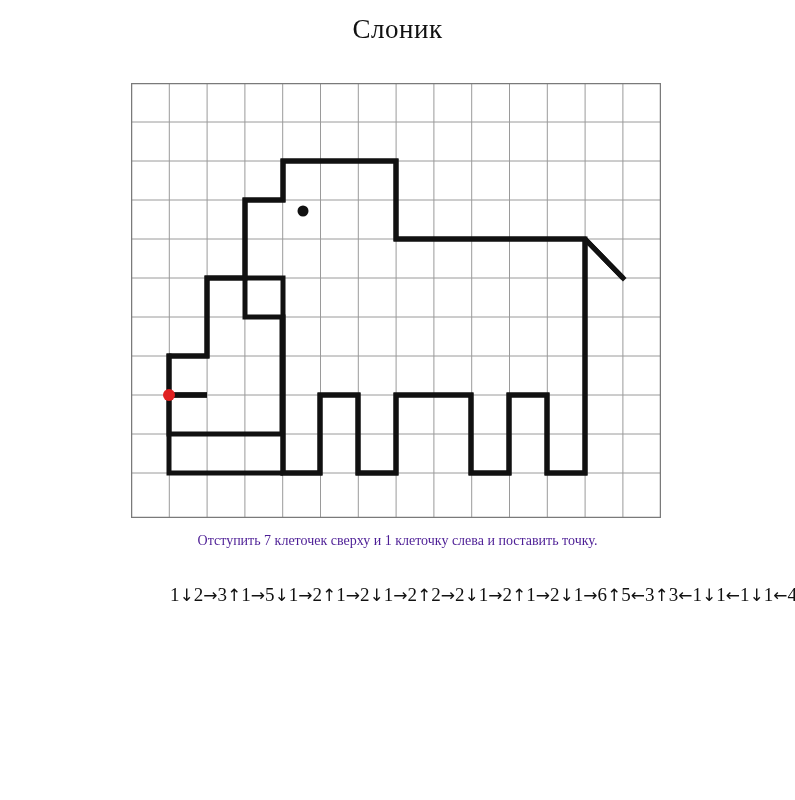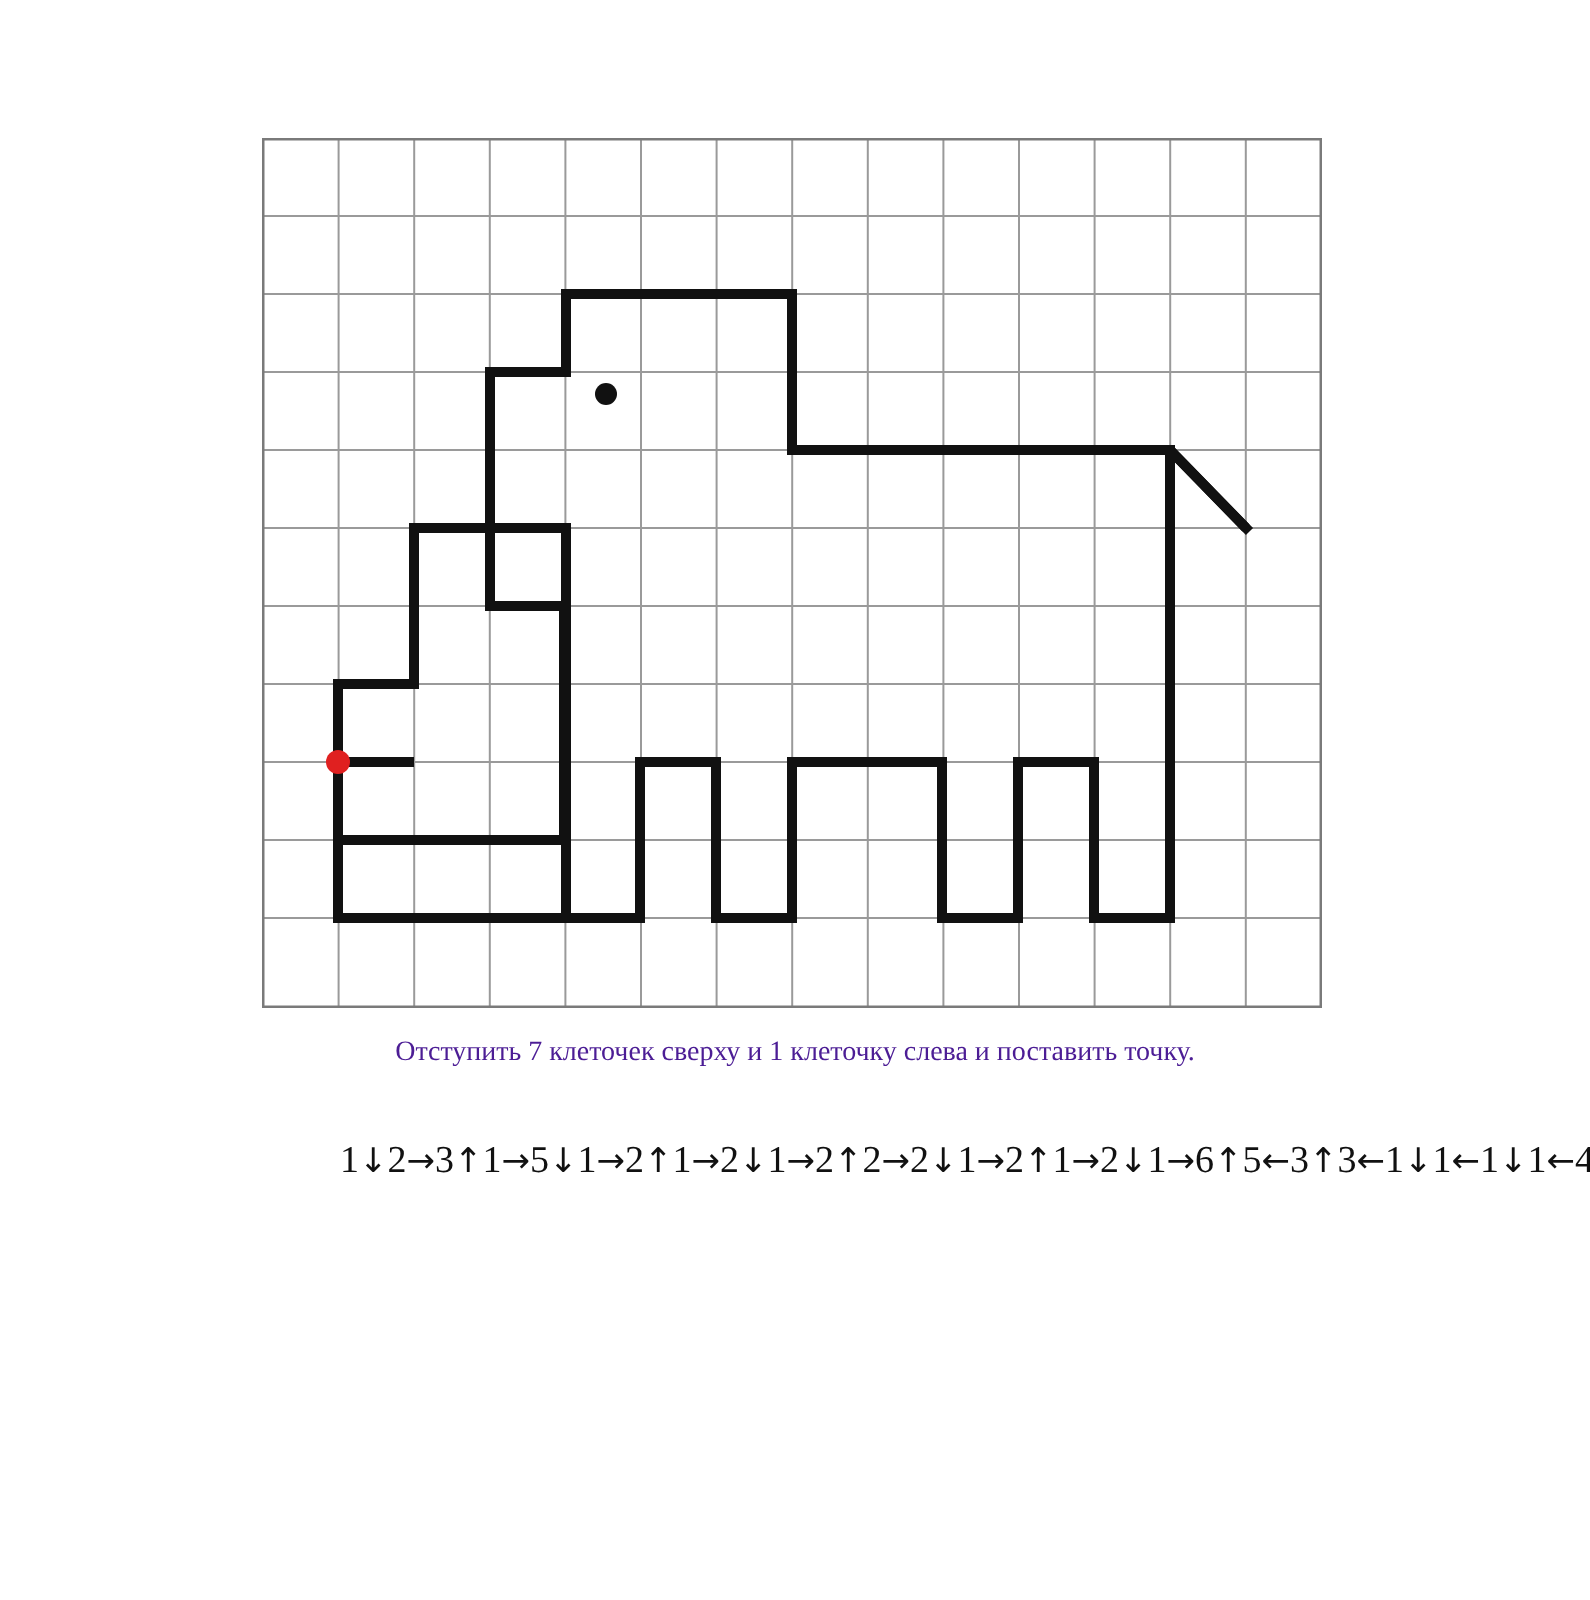--- a/index.html
+++ b/index.html
@@ -67,20 +67,21 @@
     white-space: nowrap;
   }
   .step .num { font-family: "Liberation Serif", serif; }
   .step .arr { font-family: "DejaVu Sans", sans-serif; font-size: 17px; }
 </style>
 </head>
 <body>
 
 <div class="page">
 
+  <div class="title">Слоник</div>
 
   <div class="grid-wrap">
     <svg class="grid-svg" width="530" height="435" viewBox="0 0 530 435">
       <g stroke="#9a9a9a" stroke-width="1">
         <line x1="0.5" y1="0" x2="0.5" y2="435"></line>
         <line x1="38.3" y1="0" x2="38.3" y2="435"></line>
         <line x1="76.1" y1="0" x2="76.1" y2="435"></line>
         <line x1="113.9" y1="0" x2="113.9" y2="435"></line>
         <line x1="151.7" y1="0" x2="151.7" y2="435"></line>
         <line x1="189.5" y1="0" x2="189.5" y2="435"></line>

